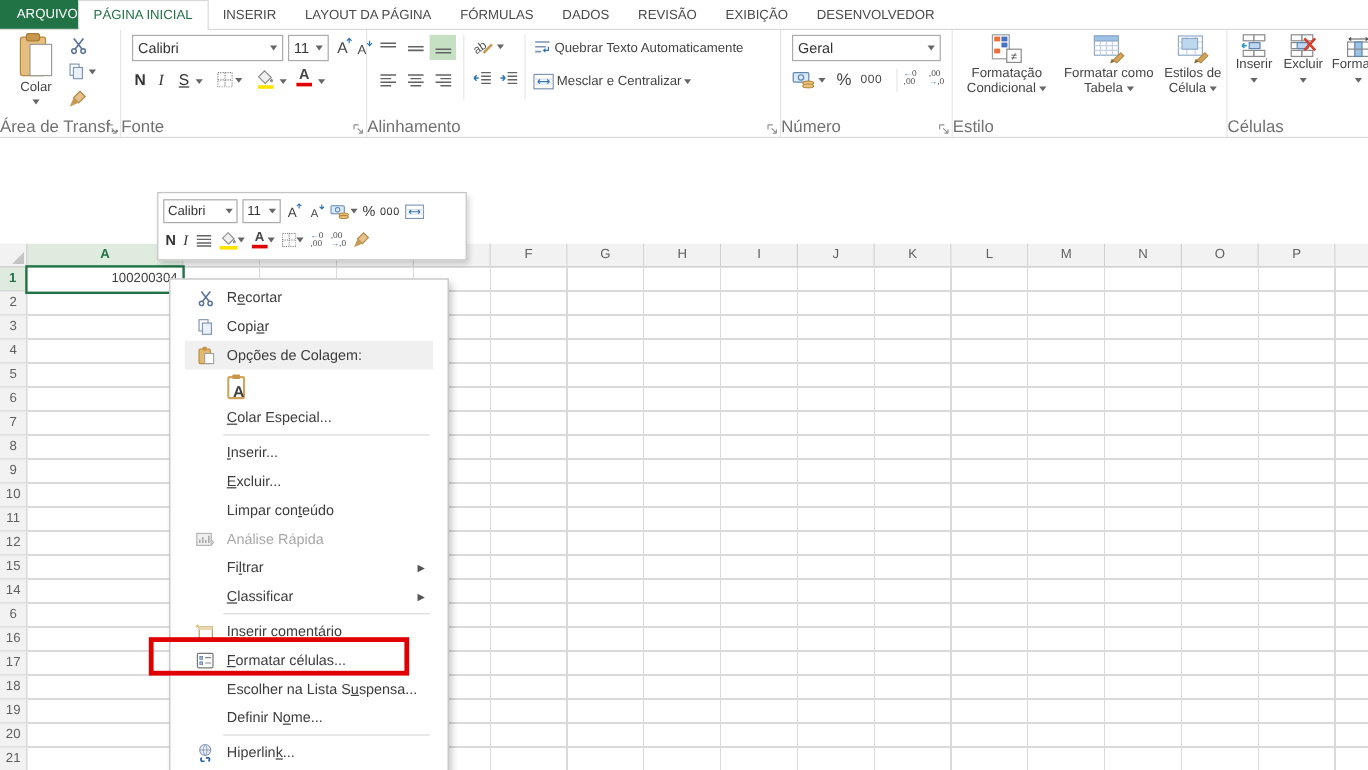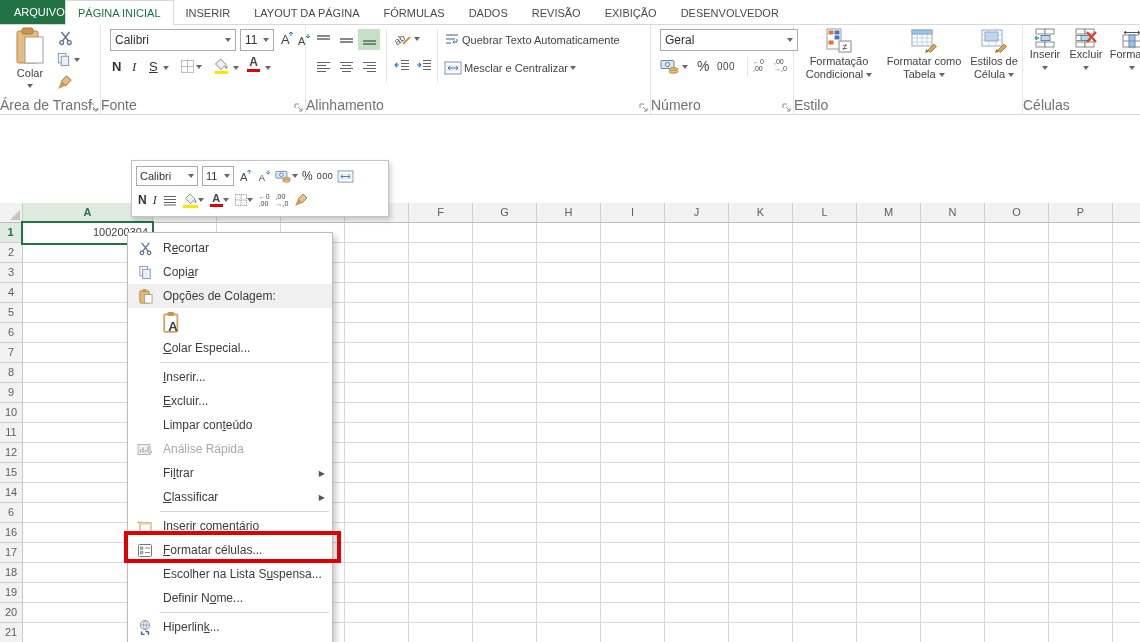--- a/index.html
+++ b/index.html
@@ -57,21 +57,21 @@
 #gridA{position:absolute;left:23px;top:223px;width:130px;height:419px;border-right:1px solid #DADADA;background:repeating-linear-gradient(to bottom,transparent 0,transparent 19px,#DADADA 19px,#DADADA 20px);z-index:1}
 #gridRest{position:absolute;left:153px;top:223px;width:987px;height:419px;background:repeating-linear-gradient(to bottom,transparent 0,transparent 19px,#DADADA 19px,#DADADA 20px),repeating-linear-gradient(to right,transparent 0,transparent 63px,#DADADA 63px,#DADADA 64px);z-index:1}
 #cellA1{position:absolute;left:21px;top:221px;width:133px;height:24px;border:2px solid #217346;background:#fff;font-size:11px;color:#3F3F3F;text-align:right;padding:3px 4px 0 0;z-index:5}
 
 #minibar{position:absolute;left:131px;top:160px;width:258px;height:57px;background:#fff;border:1px solid #C3C3C3;box-shadow:2px 3px 5px rgba(0,0,0,.18);z-index:10;padding:3px 4px;overflow:hidden}
 .mrow{display:flex;align-items:center;gap:4px;height:24px}
 .mcombo{border:1px solid #ABABAB;height:20px;display:flex;align-items:center;font-size:11px;color:#333;padding:0 3px;background:#fff}
 .mcombo .dd{margin-left:3px}
 .msym{font-size:12px;color:#333}
 
-#ctxmenu{position:absolute;left:127px;top:232px;width:206px;background:#fff;border:1px solid #BDBDBD;box-shadow:3px 4px 6px rgba(0,0,0,.22);z-index:20;padding:3px 0}
+#ctxmenu{position:absolute;left:141px;top:232px;width:233px;background:#fff;border:1px solid #BDBDBD;box-shadow:3px 4px 6px rgba(0,0,0,.22);z-index:20;padding:3px 12px}
 .mitem{display:flex;align-items:center;height:24px;font-size:12px;color:#3C3C3C}
 .mitem.hov{background:#F0F0F0}
 .mitem.dis{color:#A9A9A9}
 .mitem.popt{height:28px}
 .mic{width:22px;margin-left:6px;display:flex;align-items:center;justify-content:center;flex:none}
 .mic.big{margin-left:34px}
 .mlabel{margin-left:7px;white-space:nowrap}
 .marrow{margin-left:auto;margin-right:7px;font-size:8px;color:#555}
 .msep{height:5px;position:relative}
 .msep::after{content:'';position:absolute;left:32px;right:3px;top:2px;border-top:1px solid #D9D9D9}
@@ -263,21 +263,21 @@
       <div class="glabel">Alinhamento</div>
       <span class="launch">
           <svg width="10" height="10" viewBox="0 0 10 10">
             <path d="M2 2h4M2 2v4" stroke="#777" fill="none"></path>
             <path d="M5 5l4 4M9 9V6M9 9H6" stroke="#777" fill="none"></path>
           </svg>
         </span>
     </div>
 
     <div class="group" style="left:651px;width:143px">
-      <div class="combo" style="left:9px;top:4px;width:138px;height:22px">
+      <div class="combo" style="left:9px;top:4px;width:124px;height:22px">
           <span>Geral</span>
           <span class="dd"></span>
         </div>
       <span class="sbtn" style="left:9px;top:34px">
           <svg width="20" height="15" viewBox="0 0 20 15">
             <rect x="1" y="1.5" width="13" height="8" rx="1" fill="#DCE9F7" stroke="#5E87B0"></rect>
             <circle cx="7.5" cy="5.5" r="2.2" fill="none" stroke="#5E87B0"></circle>
             <ellipse cx="13.5" cy="10.2" rx="4.5" ry="1.6" fill="#E8C27A" stroke="#B5893E"></ellipse>
             <ellipse cx="13.5" cy="12.6" rx="4.5" ry="1.6" fill="#E8C27A" stroke="#B5893E"></ellipse>
           </svg>

